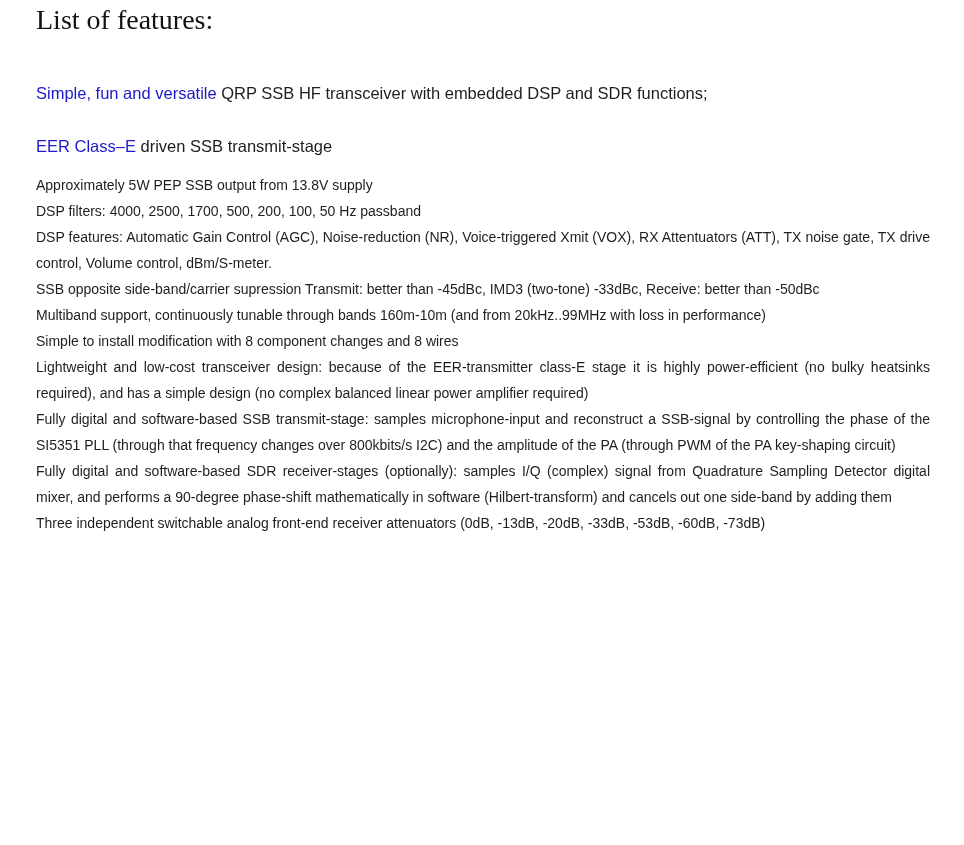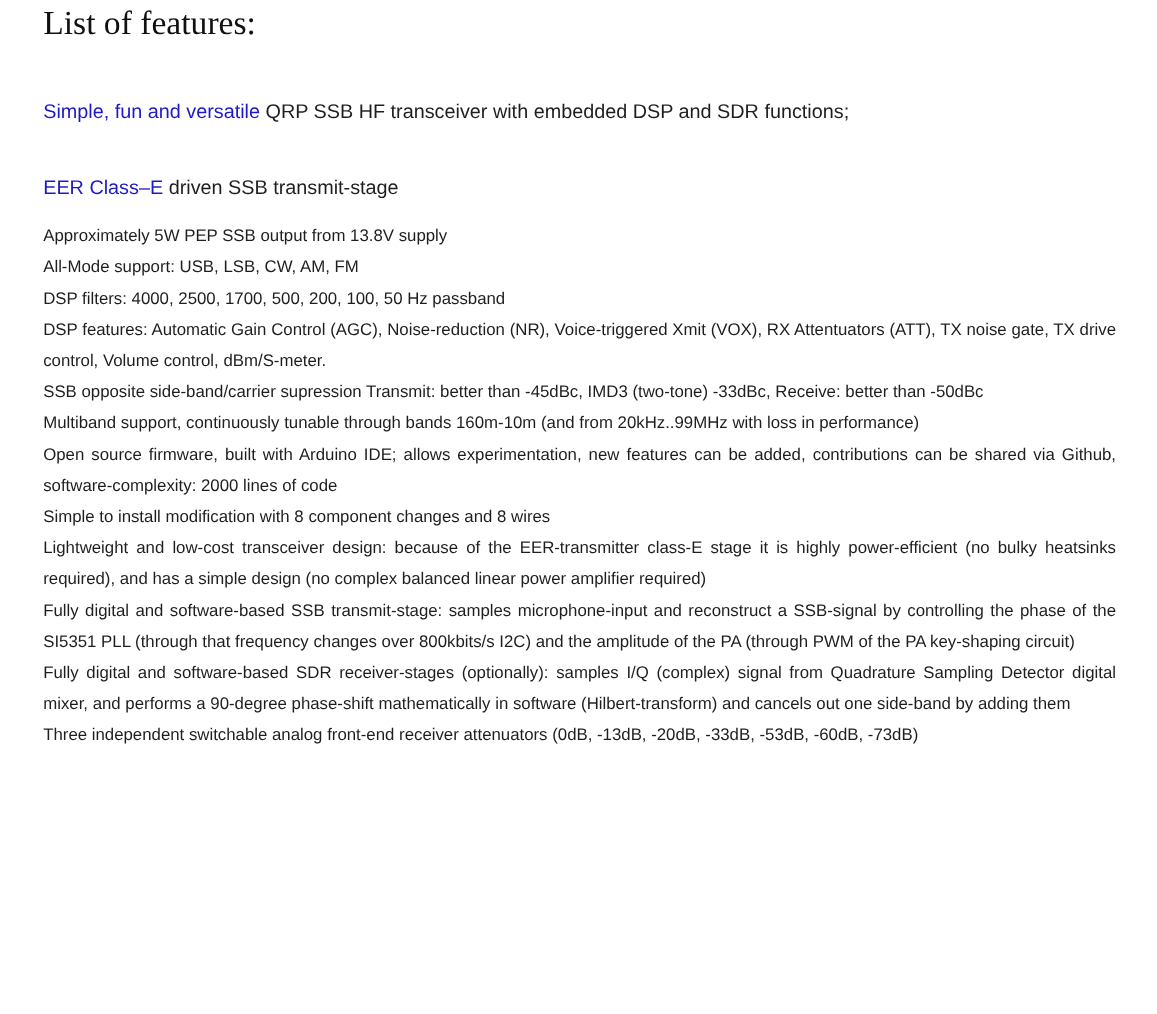--- a/index.html
+++ b/index.html
@@ -28,21 +28,21 @@
     color: #111111;
     letter-spacing: 0px;
   }
   .lead {
     margin: 0;
     font-size: 16.5px;
     line-height: 22px;
     color: #1e1e1e;
   }
   .lead-1 { margin-top: 46px; }
-  .lead-2 { margin-top: 42px; }
+  .lead-2 { margin-top: 31px; }
   .lead .hl {
     color: #1d18c9;
     font-weight: normal;
   }
   .features {
     margin-top: 15px;
   }
   .feature {
     margin: 0;
     font-size: 14px;
@@ -57,26 +57,24 @@
 <div class="page">
 
   <h1 class="page-title">List of features:</h1>
 
   <p class="lead lead-1"><span class="hl">Simple, fun and versatile</span><span> QRP SSB HF transceiver with embedded DSP and SDR functions;</span></p>
 
   <p class="lead lead-2"><span class="hl">EER Class–E</span><span> driven SSB transmit-stage</span></p>
 
   <div class="features">
     <p class="feature">Approximately 5W PEP SSB output from 13.8V supply</p>
-    <p class="feature">All-Mode support: USB, LSB, CW, AM, FM</p>
     <p class="feature">DSP filters: 4000, 2500, 1700, 500, 200, 100, 50 Hz passband</p>
     <p class="feature">DSP features: Automatic Gain Control (AGC), Noise-reduction (NR), Voice-triggered Xmit (VOX), RX Attentuators (ATT), TX noise gate, TX drive control, Volume control, dBm/S-meter.</p>
     <p class="feature">SSB opposite side-band/carrier supression Transmit: better than -45dBc, IMD3 (two-tone) -33dBc, Receive: better than -50dBc</p>
     <p class="feature">Multiband support, continuously tunable through bands 160m-10m (and from 20kHz..99MHz with loss in performance)</p>
-    <p class="feature">Open source firmware, built with Arduino IDE; allows experimentation, new features can be added, contributions can be shared via Github, software-complexity: 2000 lines of code</p>
     <p class="feature">Simple to install modification with 8 component changes and 8 wires</p>
     <p class="feature">Lightweight and low-cost transceiver design: because of the EER-transmitter class-E stage it is highly power-efficient (no bulky heatsinks required), and has a simple design (no complex balanced linear power amplifier required)</p>
     <p class="feature">Fully digital and software-based SSB transmit-stage: samples microphone-input and reconstruct a SSB-signal by controlling the phase of the SI5351 PLL (through that frequency changes over 800kbits/s I2C) and the amplitude of the PA (through PWM of the PA key-shaping circuit)</p>
     <p class="feature">Fully digital and software-based SDR receiver-stages (optionally): samples I/Q (complex) signal from Quadrature Sampling Detector digital mixer, and performs a 90-degree phase-shift mathematically in software (Hilbert-transform) and cancels out one side-band by adding them</p>
     <p class="feature">Three independent switchable analog front-end receiver attenuators (0dB, -13dB, -20dB, -33dB, -53dB, -60dB, -73dB)</p>
   </div>
 
 </div>
 
 </body></html>

